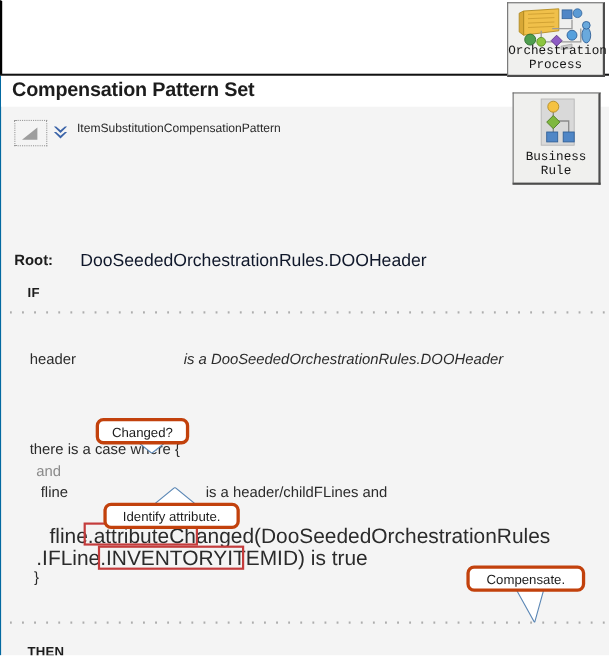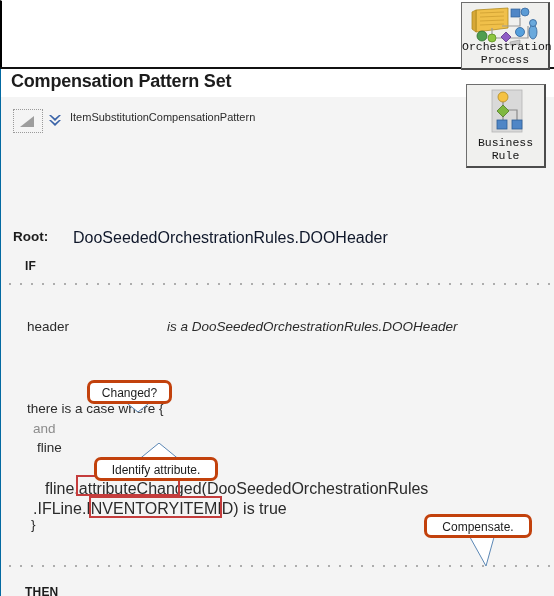--- a/index.html
+++ b/index.html
@@ -155,21 +155,21 @@
   .ln-and1        { left: 32px;  top: 304px; margin-top: 48px; }
   .ln-case        { left: 26px;  top: 332px; }
   .ln-fline-var   { left: 36px;  top: 371px; }
   .ln-fline-isa   { left: 186px; top: 371px; }
   .ln-brace-close { left: 30px;  top: 448px; }
 
   
   .expr {
     position: absolute;
     left: 44px; top: 410px;
-    font-size: 16px;
+    font-size: 19px;
     color: #2b2b2b;
     white-space: nowrap;
     line-height: 20px;
   }
   .expr .row2 { display: block; margin-left: -12px; }
 
   
   .redbox {
     position: absolute;
     border: 2px solid #c43c3c;
@@ -265,20 +265,21 @@
     <div class="kw kw-if">IF</div>
     <div class="dotted dotted-if"></div>
 
     <div class="ln ln-header-var">header</div>
     <div class="ln ln-header-isa">is a DooSeededOrchestrationRules.DOOHeader</div>
 
     <div class="ln ln-and ln-and1">and</div>
     <div class="ln ln-case">there is a case where  {</div>
 
     <div class="ln ln-fline-var">fline</div>
+    <div class="ln ln-fline-isa">is a header/childFLines   and</div>
 
     <div class="expr">
       <span>fline.attributeChanged(DooSeededOrchestrationRules</span>
       <span class="row2">.IFLine.INVENTORYITEMID)   is true</span>
     </div>
 
     <div class="redbox redbox-attrchanged"></div>
     <div class="redbox redbox-inventory"></div>
 
     <div class="ln ln-brace-close">}</div>

